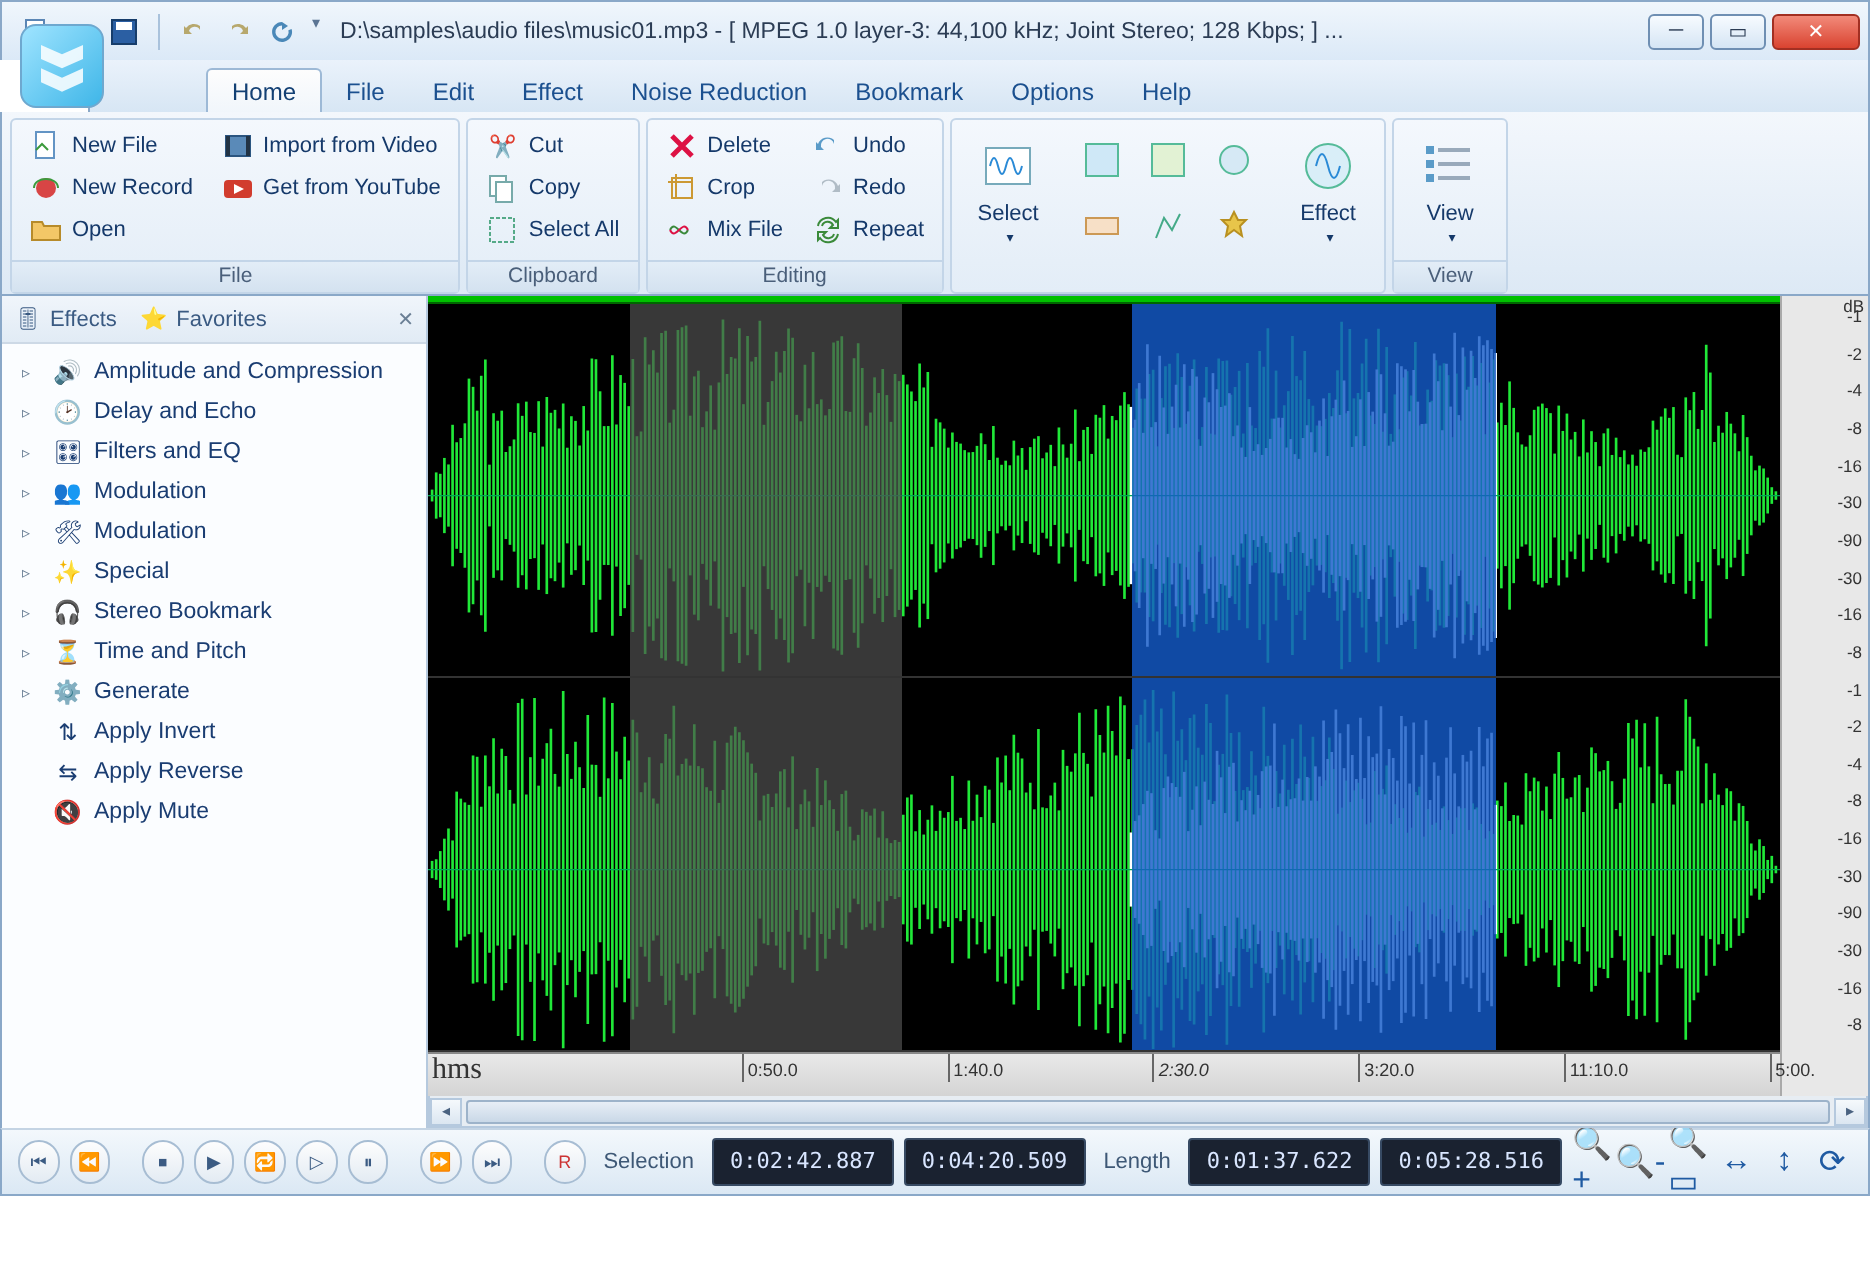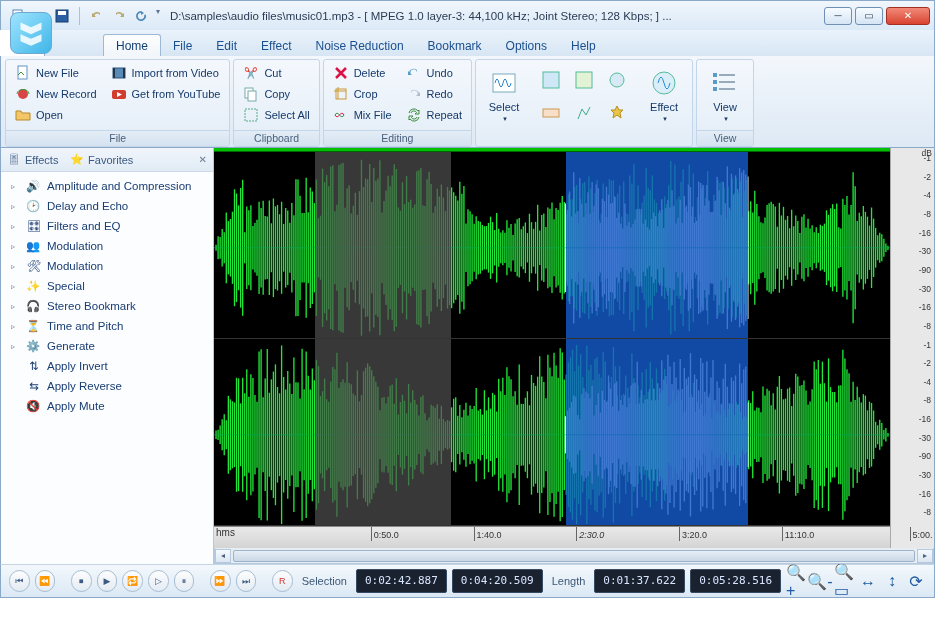--- a/index.html
+++ b/index.html
@@ -74,21 +74,21 @@
 
 
 .transport { height:34px; background:linear-gradient(#f3f8fc,#dbe8f4); border:1px solid #8aa8c8; border-top:1px solid #c4d4e4; display:flex; align-items:center; padding:0 8px; gap:5px;}
 .t-btn { width:22px; height:22px; border-radius:11px; background:linear-gradient(#fdfdfd,#e3ebf3); border:1px solid #a7bdd3; display:flex; align-items:center; justify-content:center; color:#3b5b83; font-size:9px; cursor:pointer;}
 .t-sep { width:6px;}
 .t-label { font-size:11px; color:#3e5876; margin:0 4px;}
 .t-time { background:#1a2230; color:#d9e6ff; font:11px/18px "Consolas",monospace; padding:2px 8px; border:1px solid #374a63; border-radius:2px;text-align:right;}
 .zoom-icons { display:flex; gap:4px; margin-left:auto;}
 .z-ico { width:20px; height:20px; display:flex; align-items:center; justify-content:center; cursor:pointer; color:#1f5aa2;}
 
-.hms-label { position:absolute; left:2px; top:0; font-size:10px; color:#333;}
+.hms-label { position:absolute; left:2px; top:0; font-size:15px; color:#333;font-family:Liberation Serif, serif;}
 </style>
 </head>
 <body>
 
 <div class="titlebar">
   <div class="titlebar-icons">
     <span class="tb-icon">
         <svg width="14" height="14">
           <rect x="2" y="1" width="9" height="12" fill="#fff" stroke="#5b86b5"></rect>
         </svg>
@@ -1303,21 +1303,21 @@
         <div class="selection1" style="left:15%;width:20%"></div>
         <div class="selection2" style="left:52%;width:27%"></div>
       </div>
       <div class="wave-time">
         <span class="hms-label">hms</span>
       <span class="tick" style="left: 23.2%;">0:50.0</span>
           <span class="tick" style="left: 38.4%;">1:40.0</span>
           <span class="tick" style="left: 53.6%; font-style: italic;">2:30.0</span>
           <span class="tick" style="left: 68.8%;">3:20.0</span>
           <span class="tick" style="left: 84%;">11:10.0</span>
-          <span class="tick" style="left: 99.2%; margin-left: 25px;">5:00.</span>
+          <span class="tick" style="left: 99.2%;">5:00.</span>
         </div>
     </div>
     <div class="db-col">
       <div class="db-head">dB</div>
       <div class="db-scale" id="dbL">
           <span style="top: 0%;">-1</span>
           <span style="top: 10%;">-2</span>
           <span style="top: 20%;">-4</span>
           <span style="top: 30%;">-8</span>
           <span style="top: 40%;">-16</span>

